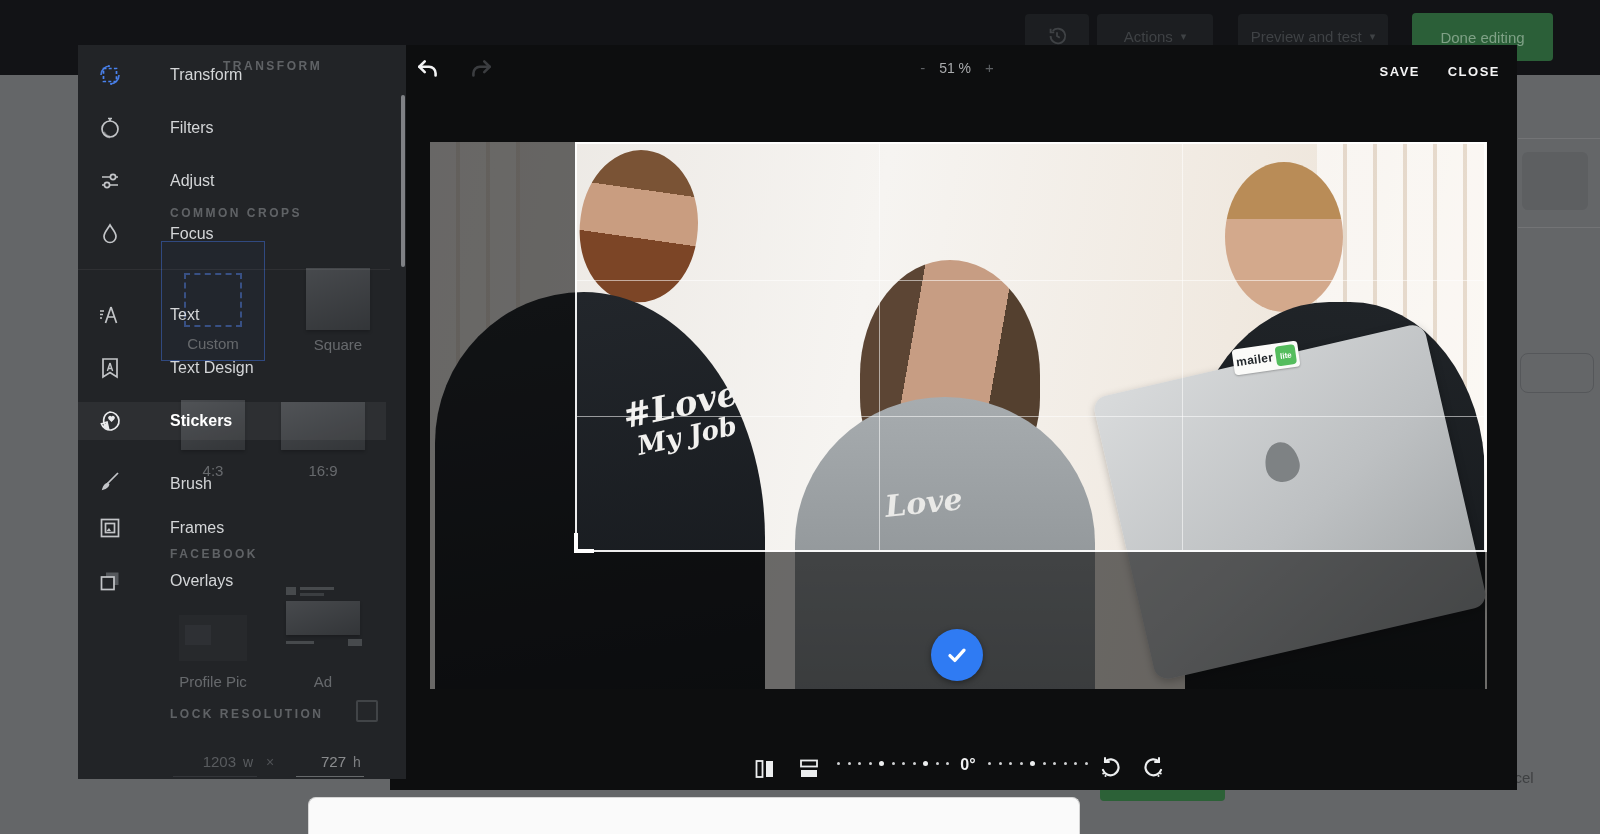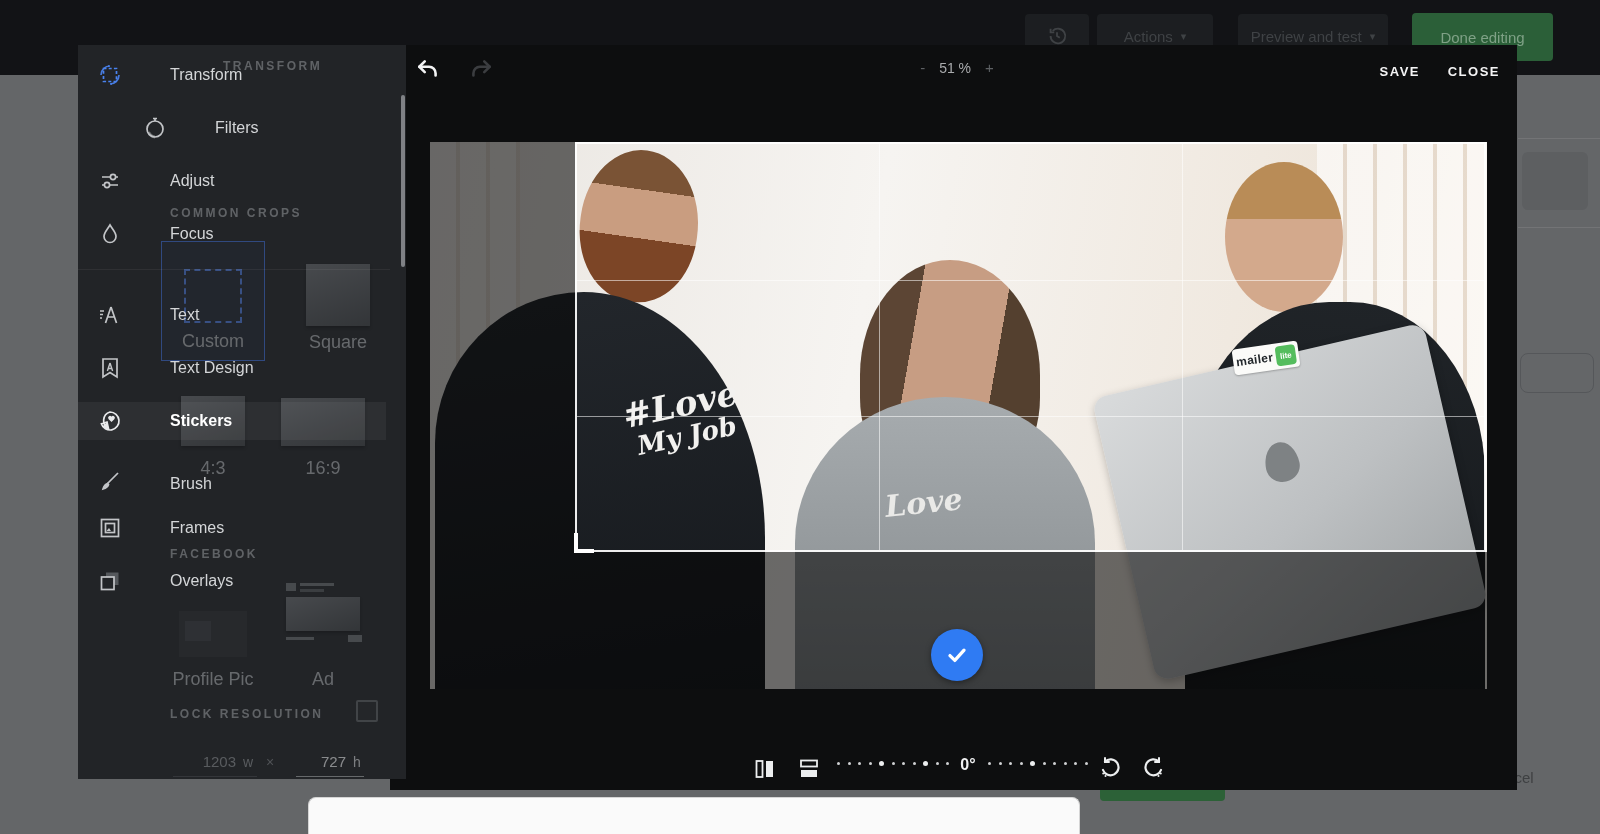--- a/index.html
+++ b/index.html
@@ -62,21 +62,21 @@
 
   
   #sidebar { left:78px; top:45px; width:328px; height:734px; background:#222427; overflow:hidden; }
   #panel-layer { position:absolute; inset:0; opacity:.5; }
   .panel-h { position:absolute; color:#9da0a4; font-size:12px; font-weight:bold; letter-spacing:2.5px; }
   #reset-btn { position:absolute; left:95px; top:80px; width:198px; height:42px; background:#33363a;
                border-radius:2px; color:#a5a8ac; font-size:12px; font-weight:bold; letter-spacing:2px;
                display:flex; align-items:center; justify-content:center; }
   .tile { position:absolute; display:flex; flex-direction:column; align-items:center;
           justify-content:flex-end; padding-bottom:8px; }
-  .tile .lbl { color:#aaadb1; font-size:18px; margin-top:8px; }
+  .tile .lbl { color:#aaadb1; font-size:15px; margin-top:8px; }
   .tile.selected { border:1px solid #3f6fd8; background:rgba(63,111,216,.07); }
   .thumb-fill { background:linear-gradient(160deg,#6d7074,#44474a); box-shadow:0 2px 3px rgba(0,0,0,.4); }
   #chk { position:absolute; left:278px; top:655px; width:22px; height:22px; border:2px solid #616468;
          border-radius:2px; background:#27292c; }
   .res-num { position:absolute; font-size:15px; text-align:right; }
   .res-unit { position:absolute; font-size:14px; }
   .underline { position:absolute; height:1px; }
 
   #drawer { position:absolute; inset:0; }
   .tool-row { position:absolute; left:0; width:308px; height:38px; display:flex; align-items:center; }
@@ -320,21 +320,21 @@
 
   <div id="drawer">
     <div class="tool-row" style="top:11px;">
       <svg class="ticon" viewBox="0 0 24 24" fill="none" stroke="#4a83f0" stroke-width="1.7">
         <rect x="5.5" y="5.5" width="13" height="13" stroke-dasharray="3 2.2"></rect>
         <path d="M21 12a9 9 0 0 1-9 9M3 12a9 9 0 0 1 9-9" opacity=".9"></path>
         <path d="m10 2 2 1-2 1M14 22l-2-1 2-1" fill="#4a83f0" stroke="none"></path>
       </svg>
       <span class="tlabel">Transform</span>
     </div>
-    <div class="tool-row" style="top:64px;margin-left:45px;">
+    <div class="tool-row" style="top:64px;">
       <svg class="ticon" viewBox="0 0 24 24" fill="none" stroke="#c3c5c8" stroke-width="1.7">
         <circle cx="12" cy="13" r="8"></circle>
           <path d="M12 5V2.5M10 2.5h4"></path>
           <path d="M5.5 16a8 8 0 0 0 6.5 5" opacity=".5" stroke-width="3"></path>
       </svg>
       <span class="tlabel">Filters</span>
     </div>
     <div class="tool-row" style="top:117px;">
       <svg class="ticon" viewBox="0 0 24 24" fill="none" stroke="#c3c5c8" stroke-width="1.7">
         <path d="M4 8h16M4 16h16"></path>

